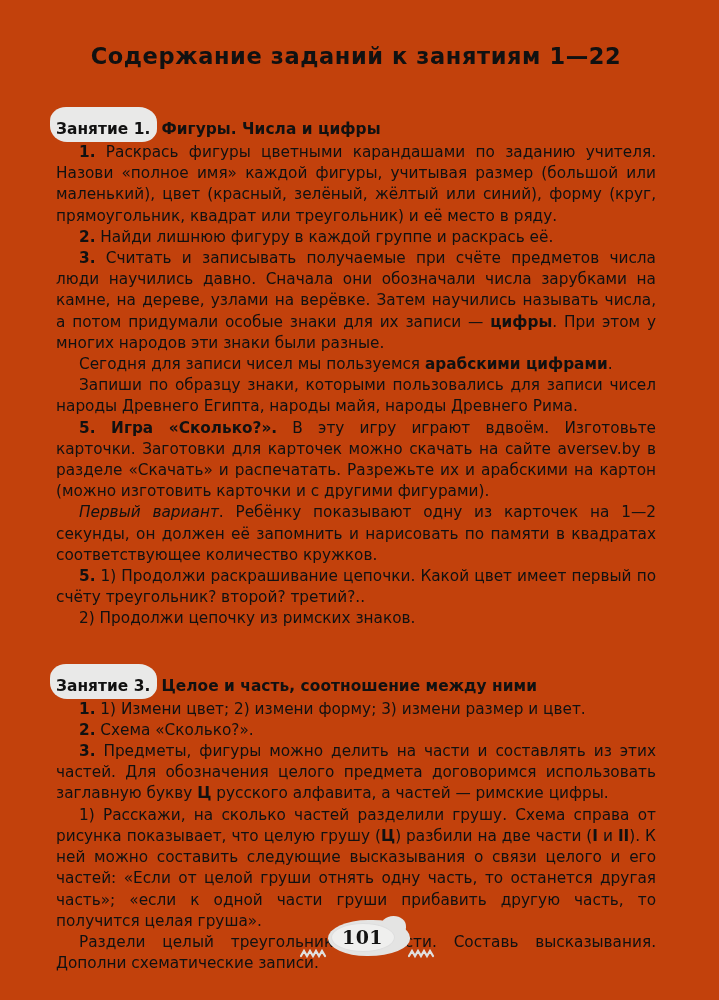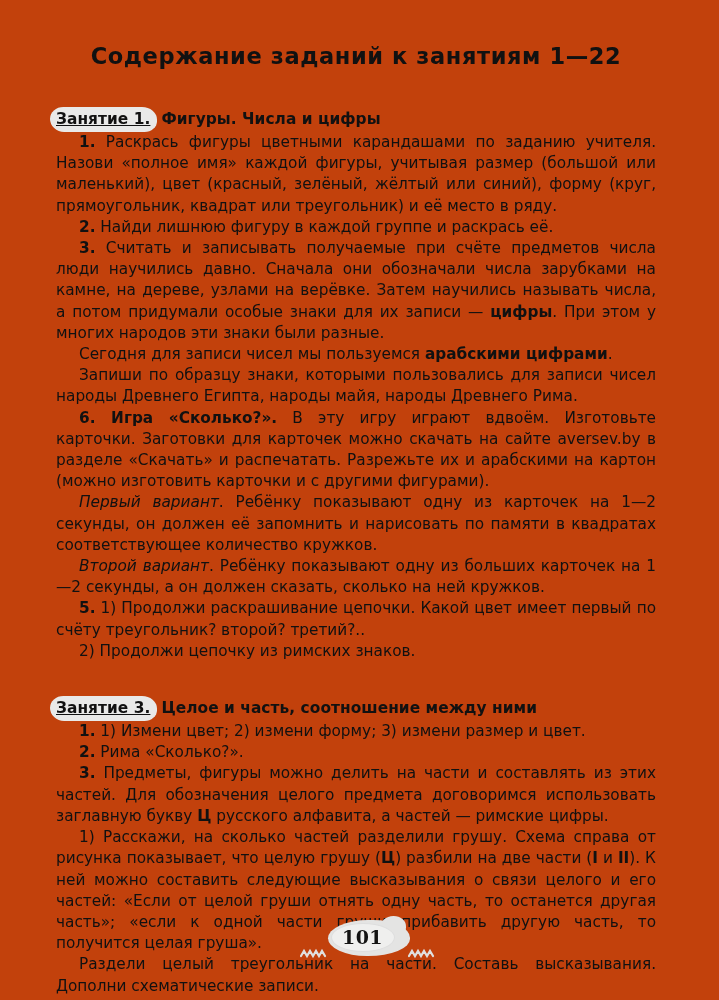--- a/index.html
+++ b/index.html
@@ -46,25 +46,24 @@
     line-height: 21px;
     color: #111;
     letter-spacing: 0.05px;
   }
   .lesson-heading.second {
     padding-top: 35px;
   }
   .lesson-tag {
     display: inline-block;
     position: relative;
-    padding: 1px 7px 1px 6px;
+    padding: 11px 7px 1px 6px;
     margin-left: -6px;
     font-weight: bold;
     z-index: 1;
-    text-decoration: underline;
   }
   .lesson-tag::before {
     content: "";
     position: absolute;
     left: 0;
     top: -1px;
     right: 0;
     bottom: -1px;
     background: #e9e9e8;
     border-radius: 16px 18px 15px 17px / 14px 15px 13px 16px;
@@ -172,28 +171,27 @@
 
     <h1 class="page-title">Содержание заданий к занятиям 1—22</h1>
 
     <div id="sections-root">
         <div class="lesson-heading"><span class="lesson-tag">Занятие 1.</span><span class="lesson-title-text">Фигуры. Числа и цифры</span></div>
         <p class="body first-after-heading"><b>1.</b><span> Раскрась фигуры цветными карандашами по заданию учителя. Назови «полное имя» каждой фигуры, учитывая размер (большой или маленький), цвет (красный, зелёный, жёлтый или синий), форму (круг, прямоугольник, квадрат или треугольник) и её место в ряду.</span></p>
         <p class="body"><b>2.</b><span> Найди лишнюю фигуру в каждой группе и раскрась её.</span></p>
         <p class="body"><b>3.</b><span> Считать и записывать получаемые при счёте предметов числа люди научились давно. Сначала они обозначали числа зарубками на камне, на дереве, узлами на верёвке. Затем научились называть числа, а потом придумали особые знаки для их записи — </span><b>цифры</b><span>. При этом у многих народов эти знаки были разные.</span></p>
         <p class="body"><span>Сегодня для записи чисел мы пользуемся </span><b>арабскими цифрами</b><span>.</span></p>
         <p class="body"><span>Запиши по образцу знаки, которыми пользовались для записи чисел народы Древнего Египта, народы майя, народы Древнего Рима.</span></p>
-        <p class="body"><b>6. Игра «Сколько?».</b><span> В эту игру играют вдвоём. Изготовьте карточки. Заготовки для карточек можно скачать на сайте aversev.by в разделе «Скачать» и распечатать. Разрежьте их и арабскими на картон (можно изготовить карточки и с другими фигурами).</span></p>
+        <p class="body"><b>5. Игра «Сколько?».</b><span> В эту игру играют вдвоём. Изготовьте карточки. Заготовки для карточек можно скачать на сайте aversev.by в разделе «Скачать» и распечатать. Разрежьте их и арабскими на картон (можно изготовить карточки и с другими фигурами).</span></p>
         <p class="body"><i class="itword">Первый вариант</i><span>. Ребёнку показывают одну из карточек на 1—2 секунды, он должен её запомнить и нарисовать по памяти в квадратах соответствующее количество кружков.</span></p>
-        <p class="body"><i class="itword">Второй вариант</i><span>. Ребёнку показывают одну из больших карточек на 1—2 секунды, а он должен сказать, сколько на ней кружков.</span></p>
         <p class="body"><b>5.</b><span> 1) Продолжи раскрашивание цепочки. Какой цвет имеет первый по счёту треугольник? второй? третий?..</span></p>
         <p class="body"><span>2) Продолжи цепочку из римских знаков.</span></p>
         <div class="lesson-heading second"><span class="lesson-tag">Занятие 3.</span><span class="lesson-title-text">Целое и часть, соотношение между ними</span></div>
         <p class="body first-after-heading"><b>1.</b><span> 1) Измени цвет; 2) измени форму; 3) измени размер и цвет.</span></p>
-        <p class="body"><b>2.</b><span> Рима «Сколько?».</span></p>
+        <p class="body"><b>2.</b><span> Схема «Сколько?».</span></p>
         <p class="body"><b>3.</b><span> Предметы, фигуры можно делить на части и составлять из этих частей. Для обозначения целого предмета договоримся использовать заглавную букву </span><b>Ц</b><span> русского алфавита, а частей — римские цифры.</span></p>
         <p class="body"><span>1) Расскажи, на сколько частей разделили грушу. Схема справа от рисунка показывает, что целую грушу (</span><b>Ц</b><span>) разбили на две части (</span><b>I</b><span> и </span><b>II</b><span>). К ней можно составить следующие высказывания о связи целого и его частей: «Если от целой груши отнять одну часть, то останется другая часть»; «если к одной части груши прибавить другую часть, то получится целая груша».</span></p>
         <p class="body"><span>Раздели целый треугольник на части. Составь высказывания. Дополни схематические записи.</span></p>
       </div>
 
   </div>
 
   <div class="footer">
     <div class="blob-wrap">
       <div class="squiggle left">

